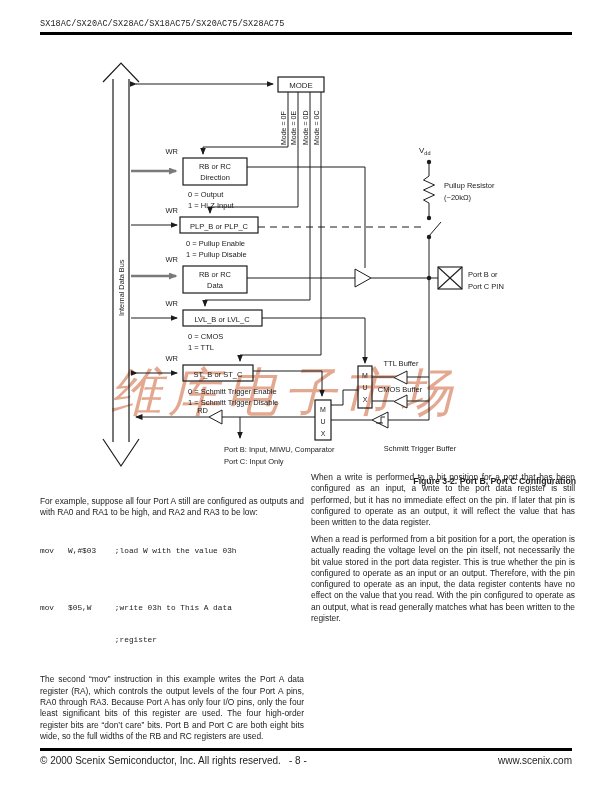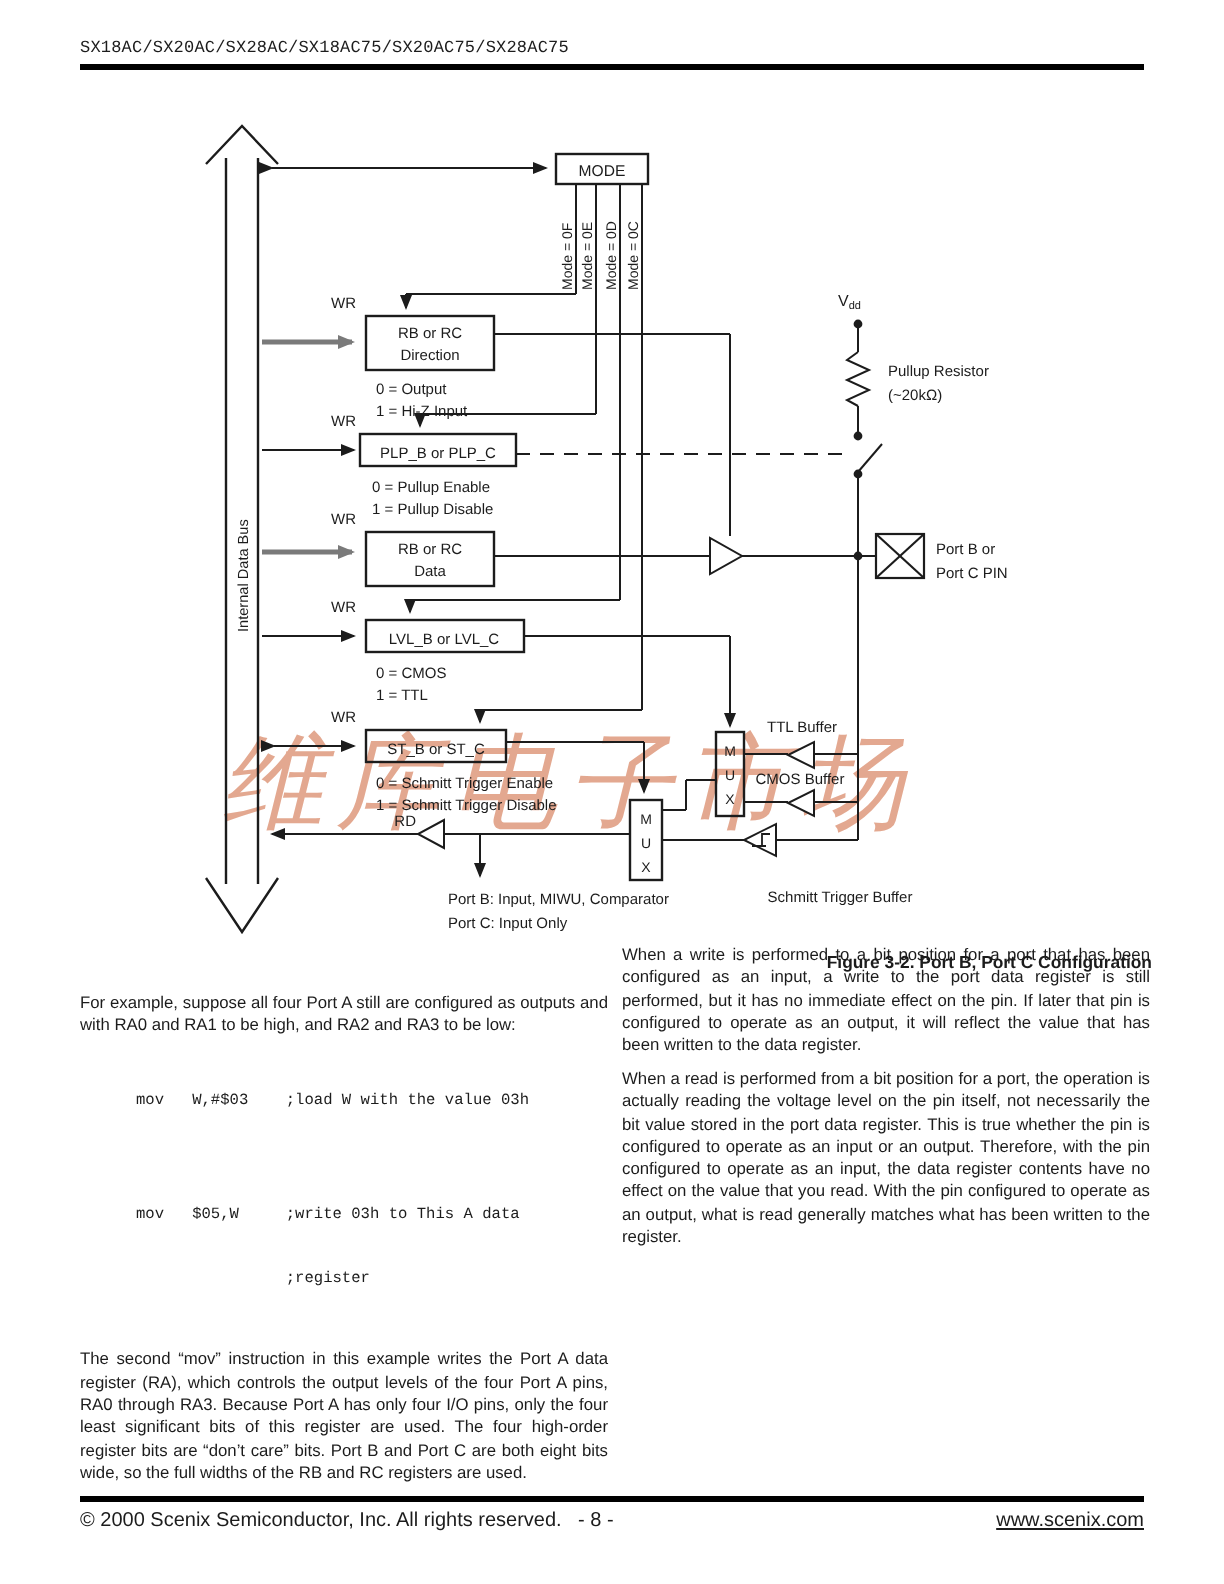--- a/index.html
+++ b/index.html
@@ -8,27 +8,27 @@
   .header-text{left:40px;top:19px;font-size:8.5px;letter-spacing:.1px;font-family:Liberation Mono, monospace;}
   .header-rule{left:40px;top:32px;width:532px;height:3px;background:#000;}
   .watermark{left:110px;top:352px;width:330px;font-size:52px;line-height:80px;letter-spacing:6px;color:#c2410c;opacity:.45;font-family:"DejaVu Serif",serif;white-space:nowrap;font-style:italic;}
   svg.diagram{left:0;top:0;}
   .caption{left:36px;top:476px;width:540px;text-align:right;font-weight:bold;font-size:8.7px;}
   .col{width:264px;font-size:8.4px;line-height:11.3px;text-align:justify;}
   .col-left{left:40px;top:496px;}
   .col-right{left:311px;top:472px;}
   .col p{margin:0 0 5.5px 0;}
   .code{font-family:"Liberation Mono",monospace;font-size:7.8px;line-height:10.8px;margin:1px 0 7px 0;}
-  .code .pair{margin-bottom:3px;margin-left:28px;}
+  .code .pair{margin-bottom:3px;}
   .code div{white-space:pre;text-align:left;}
   .footer-rule{left:40px;top:748px;width:532px;height:2.5px;background:#000;}
   .footer-text{top:755px;font-size:10px;}
   .ft-copy{left:40px;}
   .ft-page{left:289px;}
-  .ft-site{right:40px;text-align:left;text-decoration:underline;}
+  .ft-site{right:40px;text-align:left;}
   text{font-family:"Liberation Sans",sans-serif;fill:#1c1c1c;}
 </style>
 </head>
 <body>
 
 <div>
 
   <div class="abs header-text">SX18AC/SX20AC/SX28AC/SX18AC75/SX20AC75/SX28AC75</div>
   <div class="abs header-rule"></div>
 

